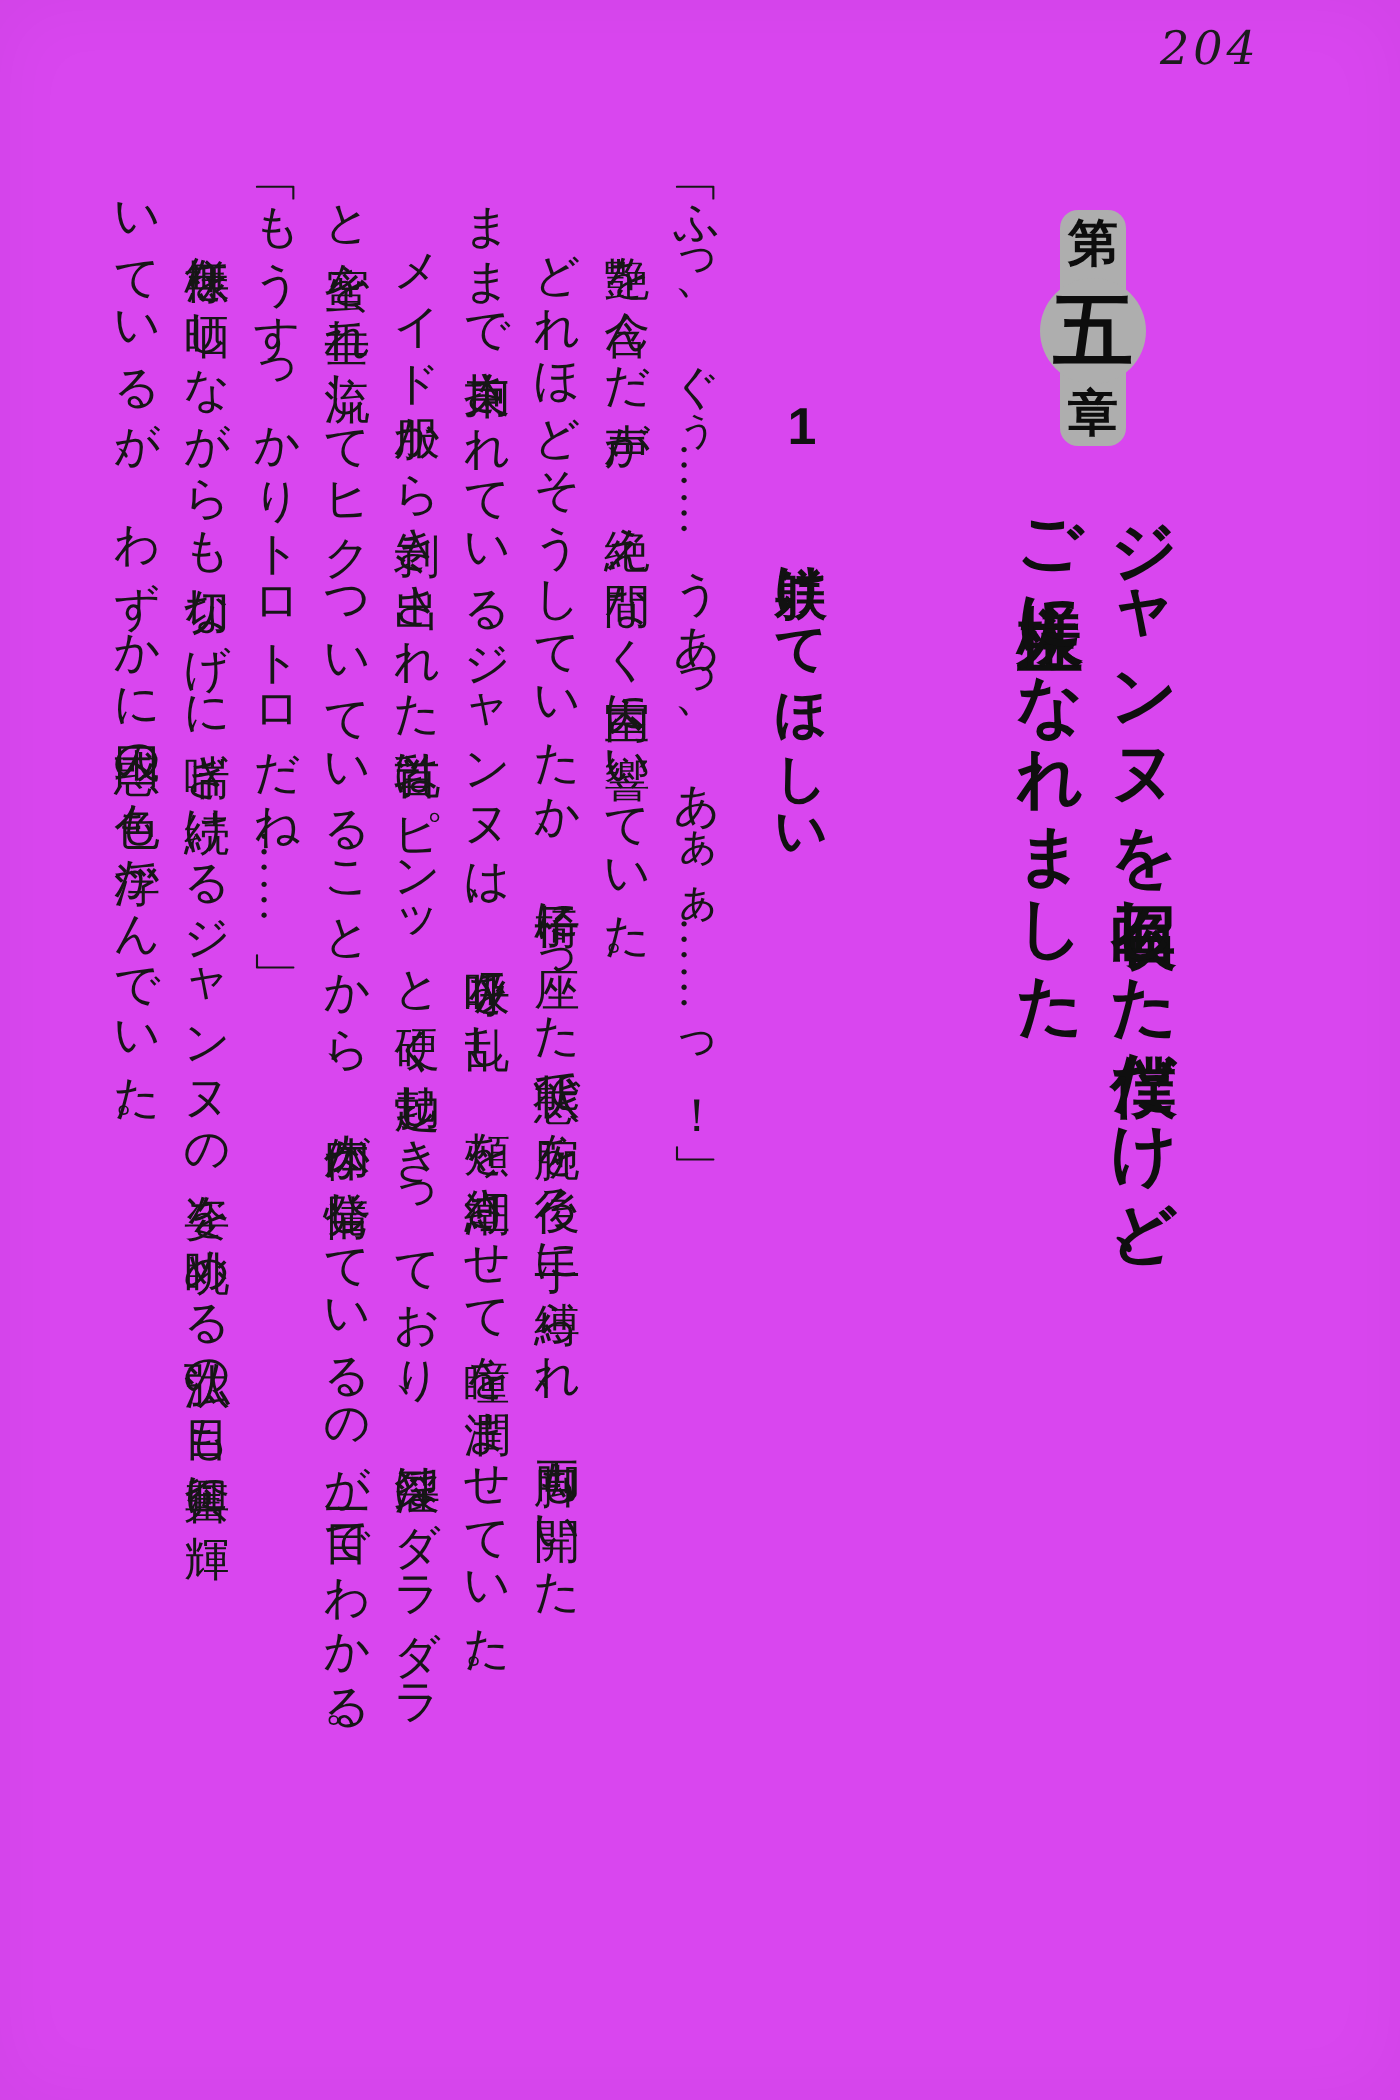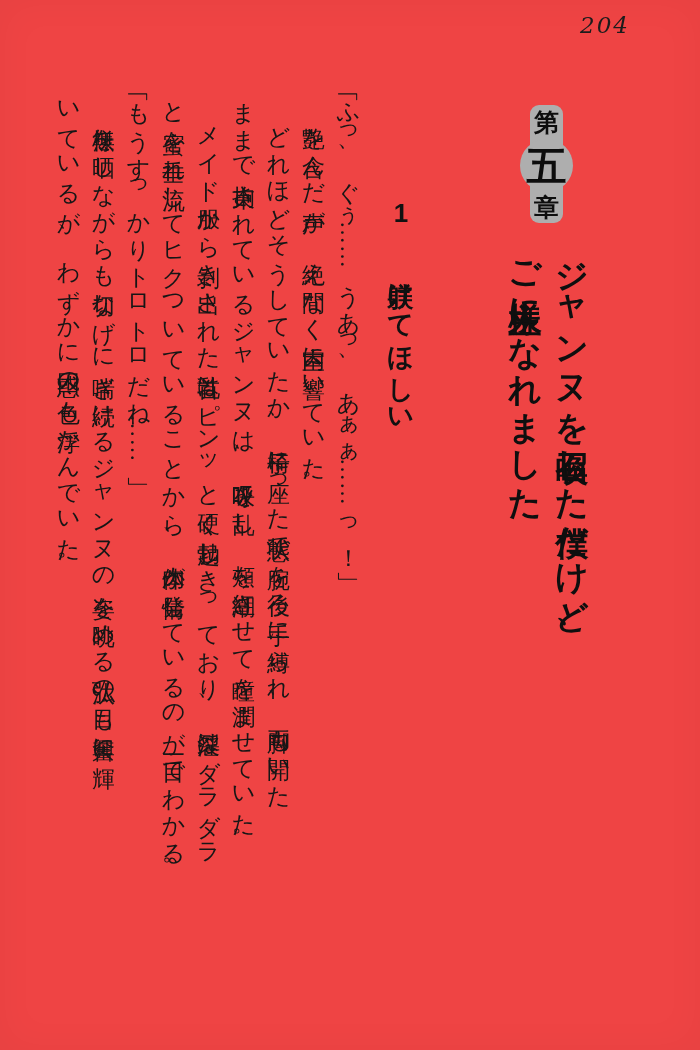--- a/index.html
+++ b/index.html
@@ -1,19 +1,19 @@
 <!DOCTYPE html>
 <html lang="ja"><head>
 <meta charset="utf-8">
 <style>
   html,body{margin:0;padding:0;}
   .page{
     position:relative;
     width:700px;height:1050px;
-    background:#ef4444;
+    background:#d946ef;
     overflow:hidden;
     box-shadow:inset 0 0 40px rgba(0,0,0,0.04);
     font-family:"Liberation Serif","DejaVu Serif",serif;
     color:#141414;
   }
   
   .page-number{
     position:absolute;top:12px;left:580px;
     font-family:"DejaVu Serif",serif;
     font-style:italic;

